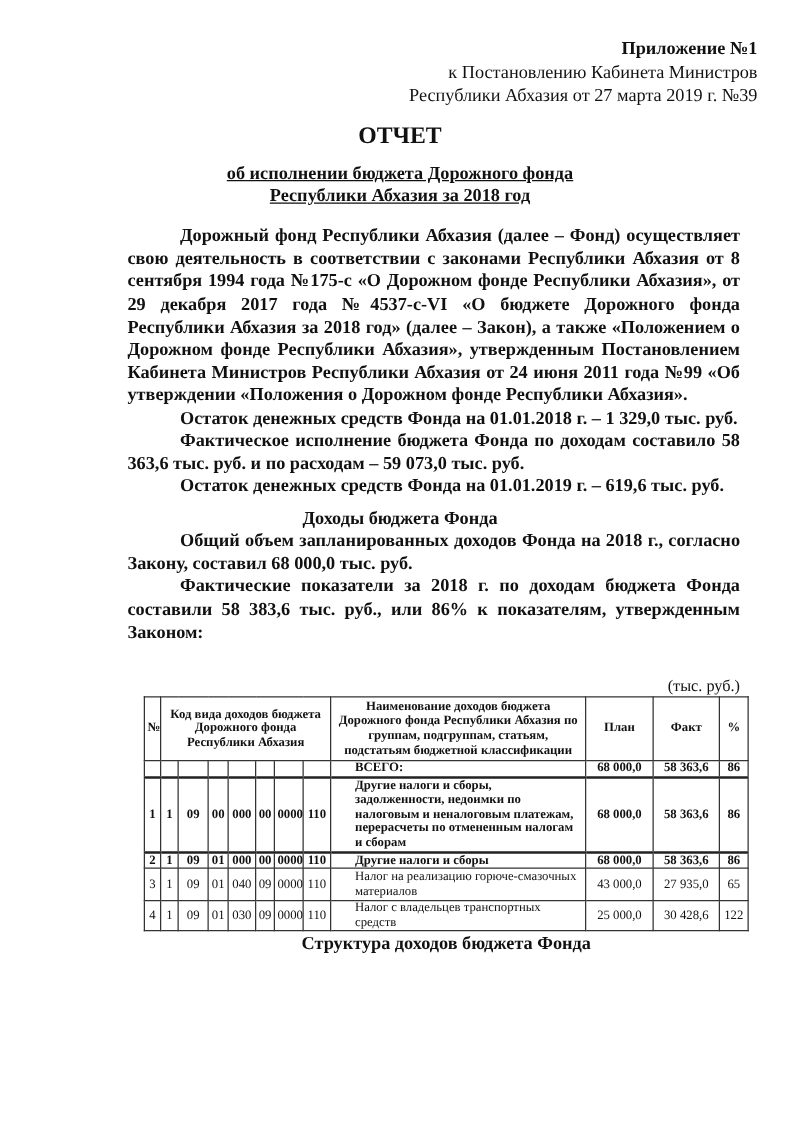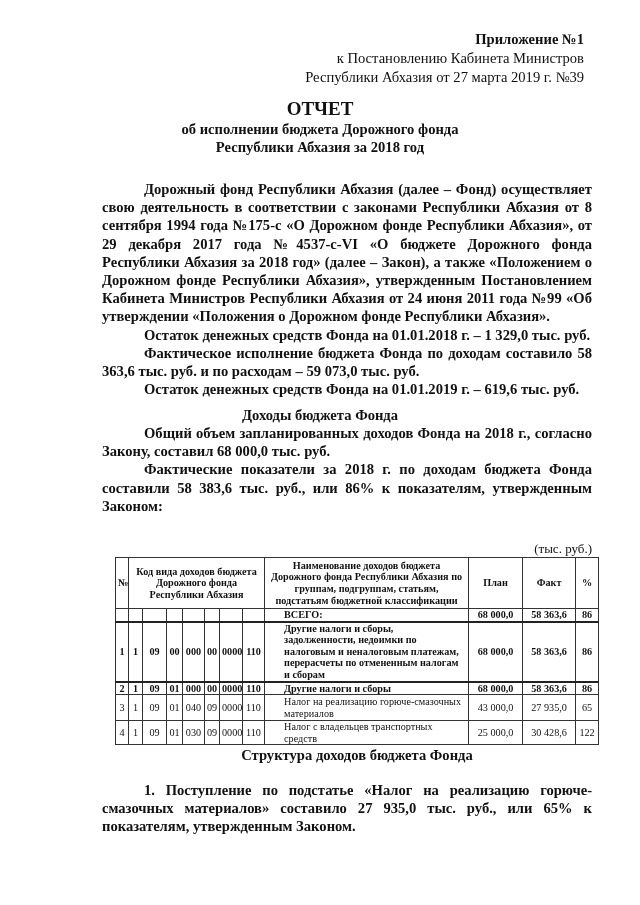--- a/index.html
+++ b/index.html
@@ -1,19 +1,19 @@
 <!DOCTYPE html>
 <html><head>
 <meta charset="utf-8">
 <style>
   html, body { margin: 0; padding: 0; background: #ffffff; }
   body { width: 640px; height: 905px; position: relative; overflow: hidden;
          font-family: "Liberation Serif", "DejaVu Serif", serif; color: #111; }
   .page { position: absolute; left: 0; top: 0; width: 640px; height: 905px; }
-  .right-block { position: absolute; right: 56px; top: 30px; text-align: right;
+  .right-block { position: absolute; right: 34px; top: 30px; text-align: right;
                  font-size: 14.6px; line-height: 19px; }
   .right-block .bold { font-weight: bold; }
   .title { position: absolute; left: 0; width: 640px; text-align: center; font-weight: bold; font-size: 19px; }
   .subtitle { position: absolute; left: 0; width: 640px; text-align: center; font-weight: bold;
               font-size: 14.6px; line-height: 18px; }
   .para { position: absolute; left: 102px; width: 490px; font-size: 14.6px; line-height: 18.2px;
           text-align: justify; }
   .para p { margin: 0; text-indent: 42px; text-align: justify; font-weight: bold; }
   .para p.last-left { text-align-last: left; }
   .section-h { position: absolute; left: 0; width: 640px; text-align: center; font-weight: bold; font-size: 14.6px; }
@@ -32,21 +32,21 @@
 <div class="page">
 
   <div class="right-block">
     <div class="bold">Приложение №1</div>
     <div>к Постановлению Кабинета Министров</div>
     <div>Республики Абхазия от 27 марта 2019 г. №39</div>
   </div>
 
   <div class="title" style="top:98px;">ОТЧЕТ</div>
 
-  <div class="subtitle" style="top:120px;">
+  <div class="subtitle" style="top:130px;text-decoration:underline;">
     <div>об исполнении бюджета Дорожного фонда</div>
     <div>Республики Абхазия за 2018 год</div>
   </div>
 
   <div class="para" style="top:180px;">
     <p>Дорожный фонд Республики Абхазия (далее – Фонд) осуществляет свою деятельность в соответствии с законами Республики Абхазия от 8 сентября 1994 года №175-с «О Дорожном фонде Республики Абхазия», от  29 декабря 2017 года  №4537-с-VI  «О бюджете Дорожного фонда Республики Абхазия за 2018 год» (далее – Закон), а также «Положением о Дорожном фонде Республики Абхазия», утвержденным Постановлением Кабинета Министров Республики Абхазия от 24 июня 2011 года №99 «Об утверждении «Положения о Дорожном фонде Республики Абхазия».</p>
     <p>Остаток денежных средств Фонда на 01.01.2018 г. – 1 329,0 тыс. руб.</p>
     <p class="last-left">Фактическое исполнение бюджета Фонда по доходам составило 58 363,6 тыс. руб. и по расходам – 59 073,0 тыс. руб.</p>
     <p>Остаток денежных средств Фонда на 01.01.2019 г. – 619,6 тыс. руб.</p>
   </div>
@@ -152,17 +152,14 @@
       <td class="name">Налог с владельцев транспортных средств</td>
       <td>25 000,0</td>
       <td>30 428,6</td>
       <td>122</td>
     </tr>
   </tbody>
     </table>
 
   <div class="section-h" style="top:747px;padding-left:37px;">Структура доходов бюджета Фонда</div>
 
-  <div class="para" style="top:781px;">
-    <p class="last-left">1. Поступление по подстатье «Налог на реализацию горюче-смазочных материалов» составило 27 935,0 тыс. руб., или 65% к показателям, утвержденным Законом.</p>
-  </div>
 
 </div>
 
 </body></html>

